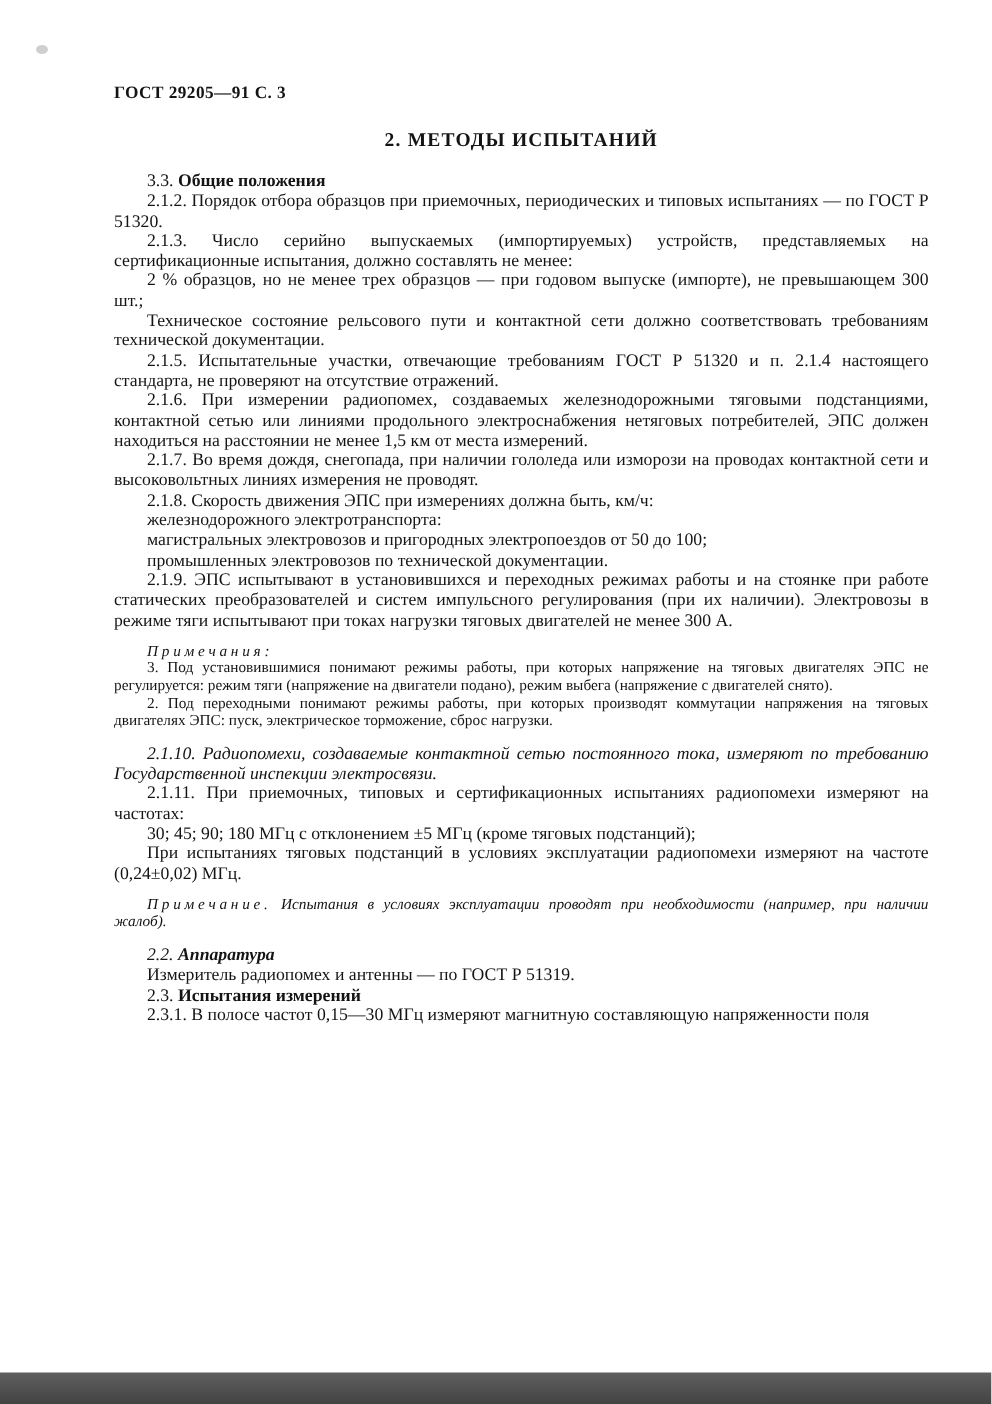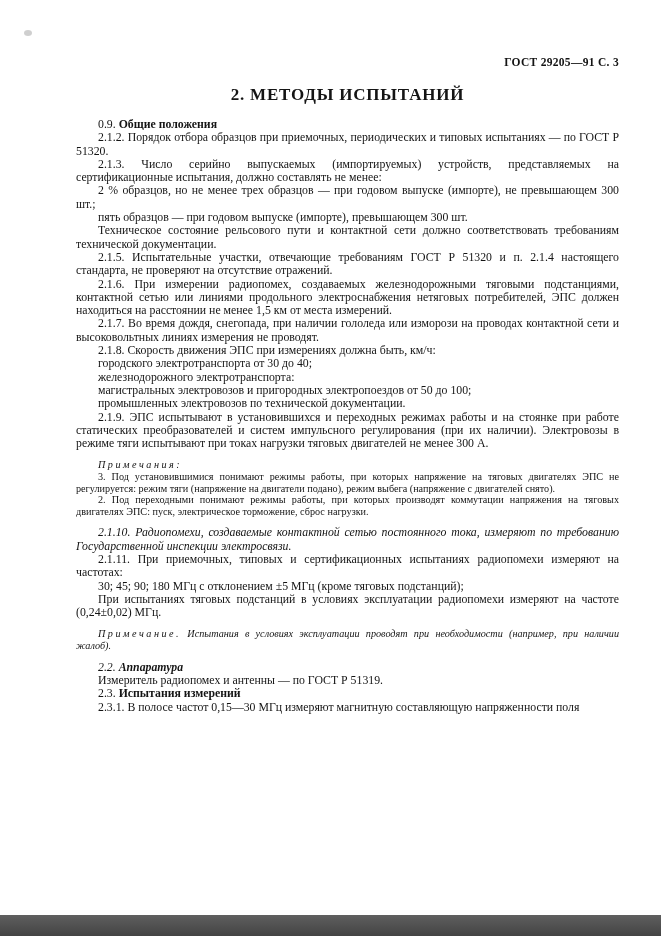--- a/index.html
+++ b/index.html
@@ -11,29 +11,28 @@
     position: relative;
     font-family: "Liberation Serif", serif;
     color: #141414;
   }
   .content {
     position: absolute;
     top: 56px; left: 76px;
     width: 543px;
   }
   .gost-header {
-    text-align: right;
     font-weight: bold;
     font-size: 11.5px;
     letter-spacing: 0.3px;
   }
   .doc-title {
     text-align: center;
     font-weight: bold;
-    font-size: 17px;
+    font-size: 13px;
     letter-spacing: 0.8px;
     margin-top: 17px;
     margin-bottom: 13px;
   }
   .para {
     margin: 0;
     text-indent: 22px;
     text-align: justify;
     font-size: 11.8px;
     line-height: 13.3px;
@@ -62,31 +61,29 @@
 </style>
 </head>
 <body>
 
 <div class="artifact" style="left:24px; top:30px; width:8px; height:6px;"></div>
 
 <div class="content">
   <div class="gost-header">ГОСТ 29205—91 С. 3</div>
   <div class="doc-title">2. МЕТОДЫ ИСПЫТАНИЙ</div>
   <div>
-      <p class="para body"><span>0.9. </span><span class="b">Общие положения</span></p>
+      <p class="para body"><span>3.3. </span><span class="b">Общие положения</span></p>
       <p class="para body"><span>2.1.2. Порядок отбора образцов при приемочных, периодических и типовых испытаниях — по ГОСТ Р 51320.</span></p>
       <p class="para body"><span>2.1.3. Число серийно выпускаемых (импортируемых) устройств, представляемых на сертификационные испытания, должно составлять не менее:</span></p>
       <p class="para body"><span>2 % образцов, но не менее трех образцов — при годовом выпуске (импорте), не превышающем 300 шт.;</span></p>
-      <p class="para body"><span>пять образцов — при годовом выпуске (импорте), превышающем 300 шт.</span></p>
       <p class="para body"><span>Техническое состояние рельсового пути и контактной сети должно соответствовать требованиям технической документации.</span></p>
       <p class="para body"><span>2.1.5. Испытательные участки, отвечающие требованиям ГОСТ Р 51320 и п. 2.1.4 настоящего стандарта, не проверяют на отсутствие отражений.</span></p>
       <p class="para body"><span>2.1.6. При измерении радиопомех, создаваемых железнодорожными тяговыми подстанциями, контактной сетью или линиями продольного электроснабжения нетяговых потребителей, ЭПС должен находиться на расстоянии не менее 1,5 км от места измерений.</span></p>
       <p class="para body"><span>2.1.7. Во время дождя, снегопада, при наличии гололеда или изморози на проводах контактной сети и высоковольтных линиях измерения не проводят.</span></p>
       <p class="para body"><span>2.1.8. Скорость движения ЭПС при измерениях должна быть, км/ч:</span></p>
-      <p class="para body"><span>городского электротранспорта от 30 до 40;</span></p>
       <p class="para body"><span>железнодорожного электротранспорта:</span></p>
       <p class="para body"><span>магистральных электровозов и пригородных электропоездов от 50 до 100;</span></p>
       <p class="para body"><span>промышленных электровозов по технической документации.</span></p>
       <p class="para body"><span>2.1.9. ЭПС испытывают в установившихся и переходных режимах работы и на стоянке при работе статических преобразователей и систем импульсного регулирования (при их наличии). Электровозы в режиме тяги испытывают при токах нагрузки тяговых двигателей не менее 300 А.</span></p>
       <p class="para note-header space-before"><span class="sp">Примечания:</span></p>
       <p class="para note"><span>3. Под установившимися понимают режимы работы, при которых напряжение на тяговых двигателях ЭПС не регулируется: режим тяги (напряжение на двигатели подано), режим выбега (напряжение с двигателей снято).</span></p>
       <p class="para note"><span>2. Под переходными понимают режимы работы, при которых производят коммутации напряжения на тяговых двигателях ЭПС: пуск, электрическое торможение, сброс нагрузки.</span></p>
       <p class="para body space-before"><span>2.1.10. Радиопомехи, создаваемые контактной сетью постоянного тока, измеряют по требованию Государственной инспекции электросвязи.</span></p>
       <p class="para body"><span>2.1.11. При приемочных, типовых и сертификационных испытаниях радиопомехи измеряют на частотах:</span></p>
       <p class="para body"><span>30; 45; 90; 180 МГц с отклонением ±5 МГц (кроме тяговых подстанций);</span></p>

